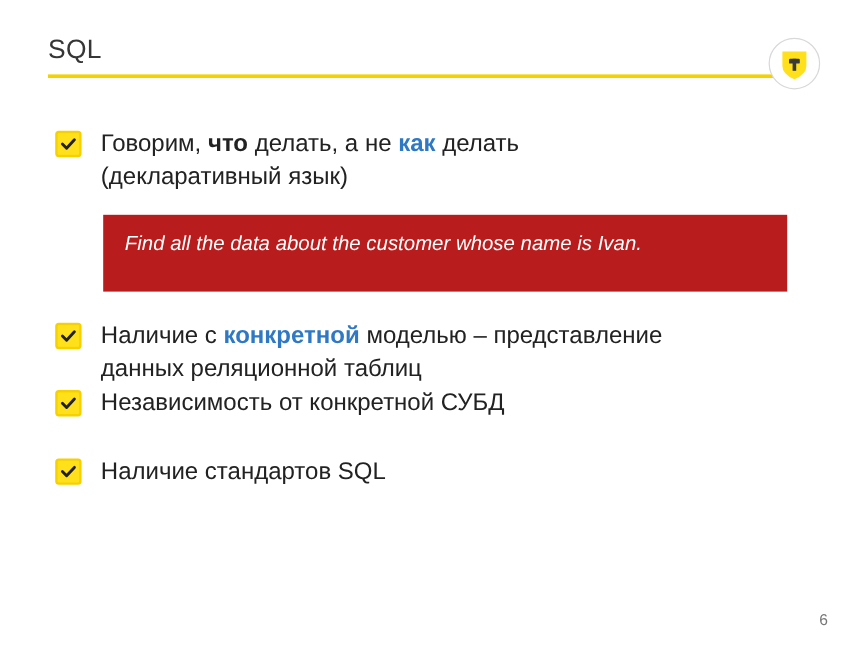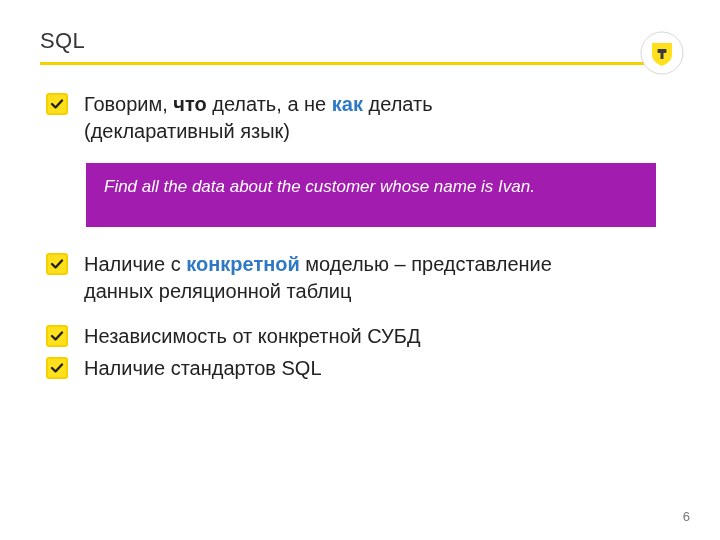--- a/index.html
+++ b/index.html
@@ -30,28 +30,28 @@
     position: relative;
     z-index: 2;
   }
   .logo svg { display: block; }
   .rule {
     margin-top: 8px;
     height: 3px;
     background: #f5d100;
     width: 100%;
   }
-  .content { padding-top: 26px; }
+  .content { padding-top: 42px; }
   .bullet-row {
     display: flex;
     align-items: flex-start;
     gap: 16px;
     margin-left: 6px;
   }
-  .bullet-row + .bullet-row { margin-top: 18px; }
+  .bullet-row + .bullet-row { margin-top: 2px; }
   .check {
     flex: 0 0 auto;
     width: 22px; height: 22px;
     border: 2px solid #f5d100;
     border-radius: 3px;
     background: #ffe01b;
     display: flex; align-items: center; justify-content: center;
     margin-top: 2px;
   }
   .check svg { display: block; }
@@ -59,21 +59,21 @@
     font-size: 20px;
     line-height: 1.35;
     color: #222;
     max-width: 560px;
   }
   .emph-b { font-weight: 700; color: #222; }
   .emph-c { font-weight: 700; color: #2f78c4; }
   .code-block {
     margin: 18px 0 24px 46px;
     width: 570px;
-    background: #a21caf;
+    background: #b91c1c;
     padding: 14px 18px 16px 18px;
   }
   .code-caption {
     color: #ffffff;
     font-style: italic;
     font-size: 17px;
     font-family: "Segoe UI", Arial, sans-serif;
     margin-bottom: 14px;
     white-space: nowrap;
   }
@@ -135,21 +135,21 @@
 
   <div class="bullet-row">
     <div class="check">
       <svg width="14" height="14" viewBox="0 0 14 14">
           <polyline points="2,7 5.5,10.5 12,3.5" fill="none" stroke="#222" stroke-width="2.4" stroke-linecap="round" stroke-linejoin="round"></polyline>
         </svg>
     </div>
     <div class="bullet-text"><span>Независимость от конкретной СУБД</span></div>
   </div>
 
-  <div class="bullet-row" style="margin-top:5px">
+  <div class="bullet-row" style="margin-top:30px">
     <div class="check">
       <svg width="14" height="14" viewBox="0 0 14 14">
           <polyline points="2,7 5.5,10.5 12,3.5" fill="none" stroke="#222" stroke-width="2.4" stroke-linecap="round" stroke-linejoin="round"></polyline>
         </svg>
     </div>
     <div class="bullet-text"><span>Наличие стандартов SQL</span></div>
   </div>
 
 </div>
 

